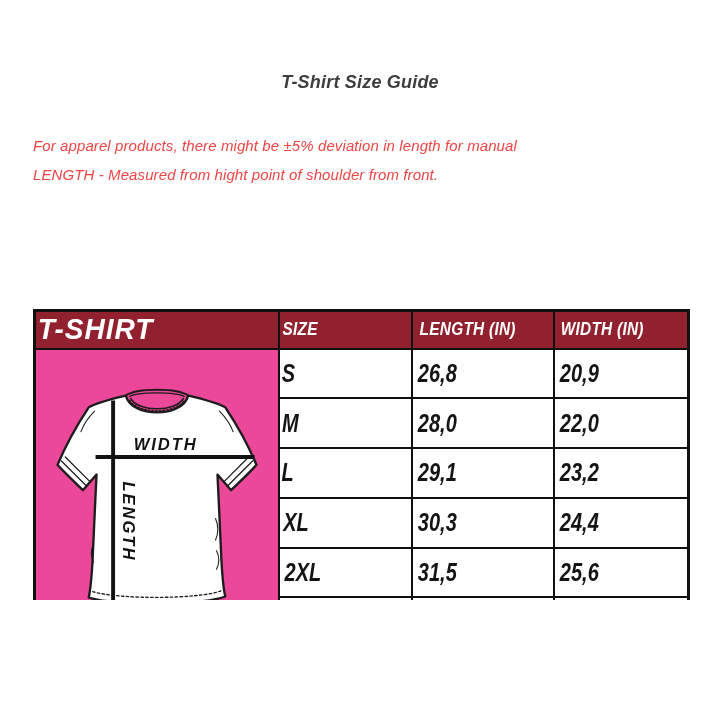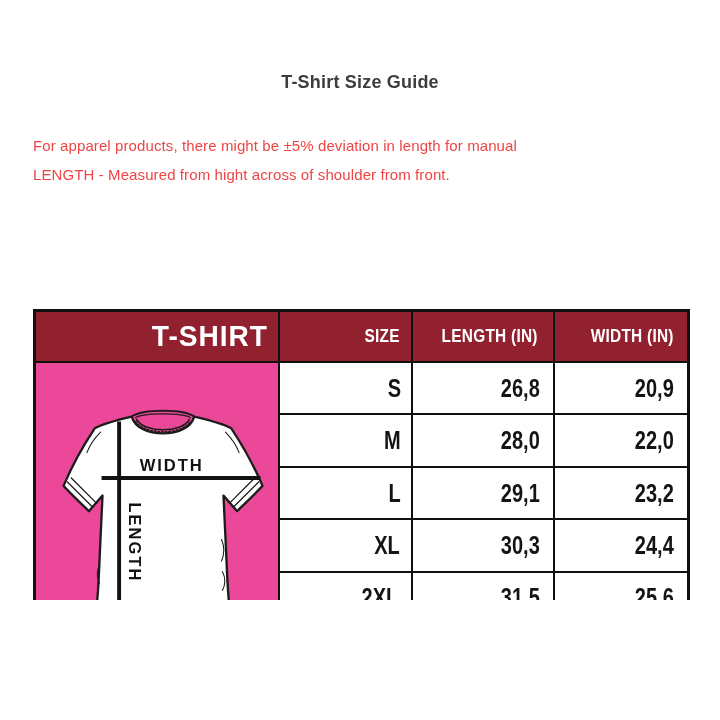--- a/index.html
+++ b/index.html
@@ -4,20 +4,21 @@
 <style>
   * { margin: 0; padding: 0; box-sizing: border-box; }
   html, body { background: #ffffff; }
   body { font-family: "Liberation Sans", sans-serif; }
   .page {
     position: relative;
     width: 720px;
     height: 600px;
     background: #ffffff;
     overflow: hidden;
+    font-style: italic;
   }
   .page-title {
     position: absolute;
     top: 72px;
     left: 0;
     width: 100%;
     text-align: center;
     font-size: 18px;
     font-weight: bold;
     color: #3d3d3d;
@@ -40,23 +41,23 @@
     position: absolute;
     top: 309px;
     left: 33px;
     width: 654px;
     border-collapse: collapse;
     table-layout: fixed;
     border: 3px solid #101010;
   }
   .size-table th, .size-table td {
     border: 2.5px solid #101010;
-    text-align: right;
+    text-align: left;
     vertical-align: middle;
-    padding: 8px;
+    padding: 0;
   }
   .size-table thead tr {
     height: 38px;
     background: #922130;
     color: #ffffff;
   }
   .size-table tbody tr { height: 48px; }
   .product-label {
     display: inline-block;
     font-size: 29px;
@@ -85,21 +86,21 @@
 </style>
 </head>
 <body>
 
 <div class="page">
 
   <div class="page-title">T-Shirt Size Guide</div>
 
   <div class="description">
     <div class="line">For apparel products, there might be ±5% deviation in length for manual</div>
-    <div class="line">LENGTH - Measured from hight across of shoulder from front.</div>
+    <div class="line">LENGTH - Measured from hight point of shoulder from front.</div>
   </div>
 
   <table class="size-table">
     <colgroup>
       <col style="width:244px">
       <col style="width:133px">
       <col style="width:142px">
       <col style="width:135px">
     </colgroup>
     <thead>

